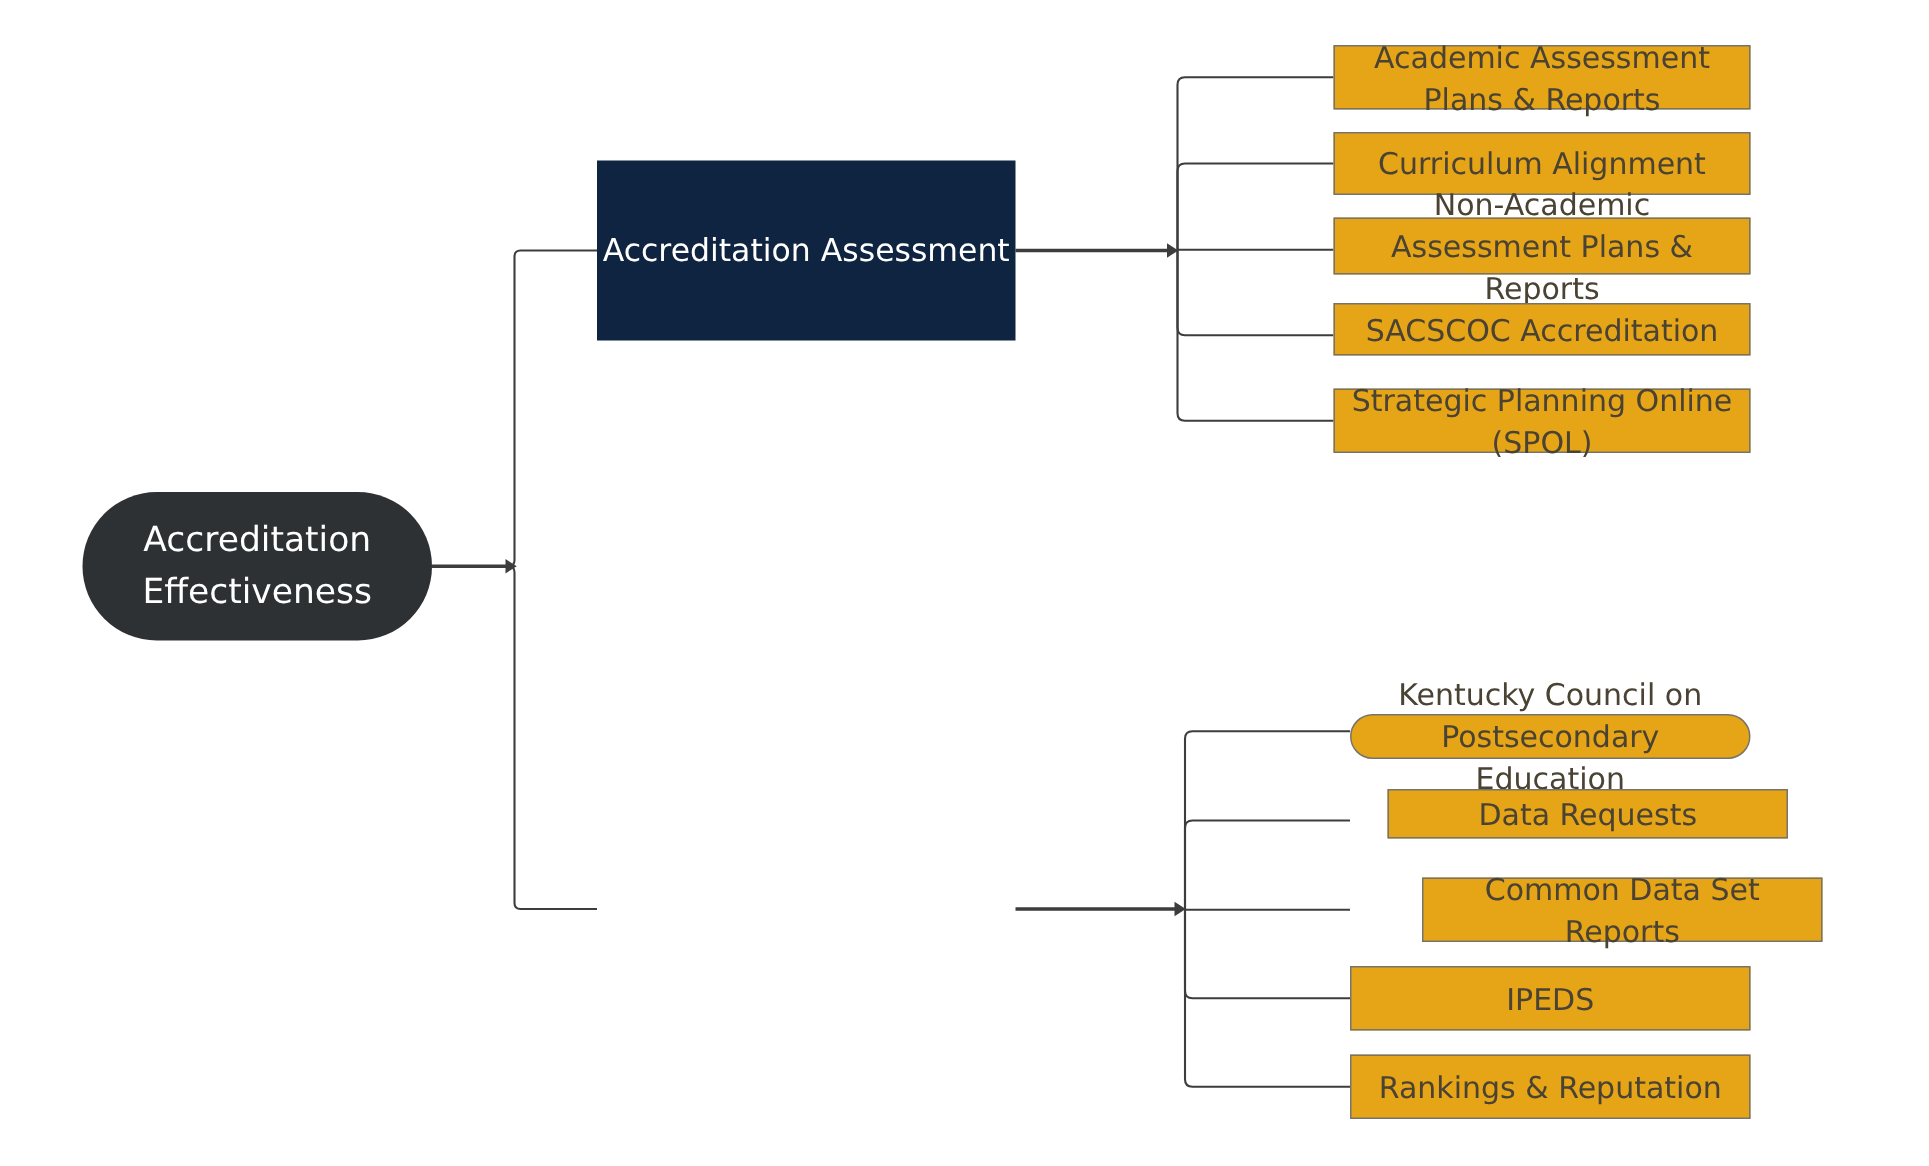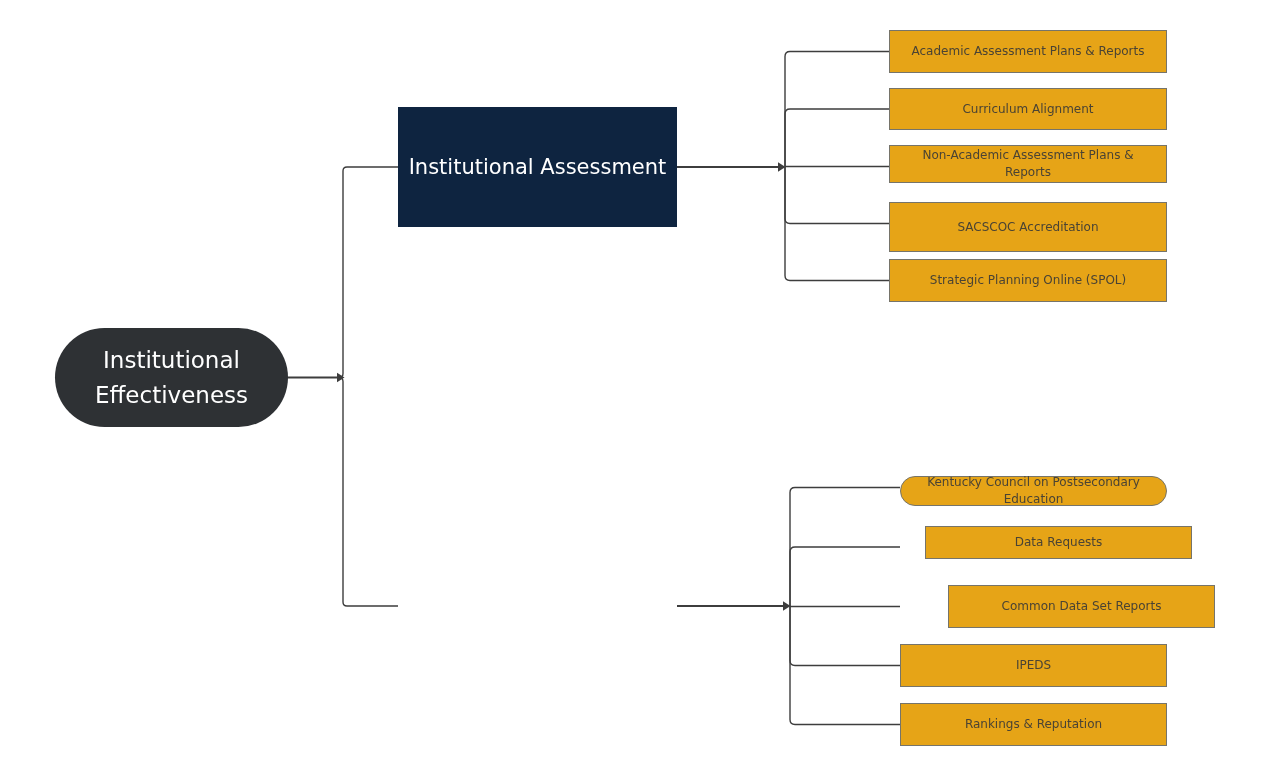--- a/index.html
+++ b/index.html
@@ -56,30 +56,30 @@
     font-size: 21px;
     white-space: nowrap;
   }
   .branch-assessment { top: 107px; }
   .branch-research   { top: 546px; }
 
   .leaf-node {
     background: var(--leaf-fill);
     border: 1.4px solid var(--leaf-border);
     color: var(--leaf-text);
-    font-size: 12px;
+    font-size: 20px;
     line-height: 1.4;
     padding: 0 8px;
   }
   .leaf-top    { left: 889px; width: 278px; }
   .leaf-bottom { left: 900px; width: 267px; }
   .leaf-a1 { top: 30px;  height: 43px; }
   .leaf-a2 { top: 88px;  height: 42px; }
   .leaf-a3 { top: 145px; height: 38px; }
-  .leaf-a4 { top: 202px; height: 50px; }
+  .leaf-a4 { top: 202px; height: 35px; }
   .leaf-a5 { top: 259px; height: 43px; }
   .leaf-r1 { top: 476px; height: 30px; border-radius: 21px; }
   .leaf-r2 { top: 526px; height: 33px; margin-left: 25px; }
   .leaf-r3 { top: 585px; height: 43px; margin-left: 48px; }
   .leaf-r4 { top: 644px; height: 43px; }
   .leaf-r5 { top: 703px; height: 43px; }
 </style>
 </head>
 <body>
 
@@ -102,23 +102,23 @@
 
     <path class="main" d="M 677 606 H 784"></path>
     <polygon points="783,601.2 790.5,606 783,610.8"></polygon>
     <path class="thin" d="M 790 606 V 492.5 Q 790 487.5 795 487.5 H 900"></path>
     <path class="thin" d="M 790 606 V 552 Q 790 547 795 547 H 900"></path>
     <path class="thin" d="M 790 606.5 H 900"></path>
     <path class="thin" d="M 790 606 V 660.5 Q 790 665.5 795 665.5 H 900"></path>
     <path class="thin" d="M 790 606 V 719.5 Q 790 724.5 795 724.5 H 900"></path>
   </svg>
 
-  <div class="node root-node">Institutional Effectiveness</div>
+  <div class="node root-node">Accreditation Effectiveness</div>
 
-  <div class="node branch-node branch-assessment">Institutional Assessment</div>
+  <div class="node branch-node branch-assessment">Accreditation Assessment</div>
 
 
   <div class="node leaf-node leaf-top leaf-a1">Academic Assessment Plans &amp; Reports</div>
   <div class="node leaf-node leaf-top leaf-a2">Curriculum Alignment</div>
   <div class="node leaf-node leaf-top leaf-a3">Non-Academic Assessment Plans &amp; Reports</div>
   <div class="node leaf-node leaf-top leaf-a4">SACSCOC Accreditation</div>
   <div class="node leaf-node leaf-top leaf-a5">Strategic Planning Online (SPOL)</div>
 
   <div class="node leaf-node leaf-bottom leaf-r1">Kentucky Council on Postsecondary Education</div>
   <div class="node leaf-node leaf-bottom leaf-r2">Data Requests</div>

